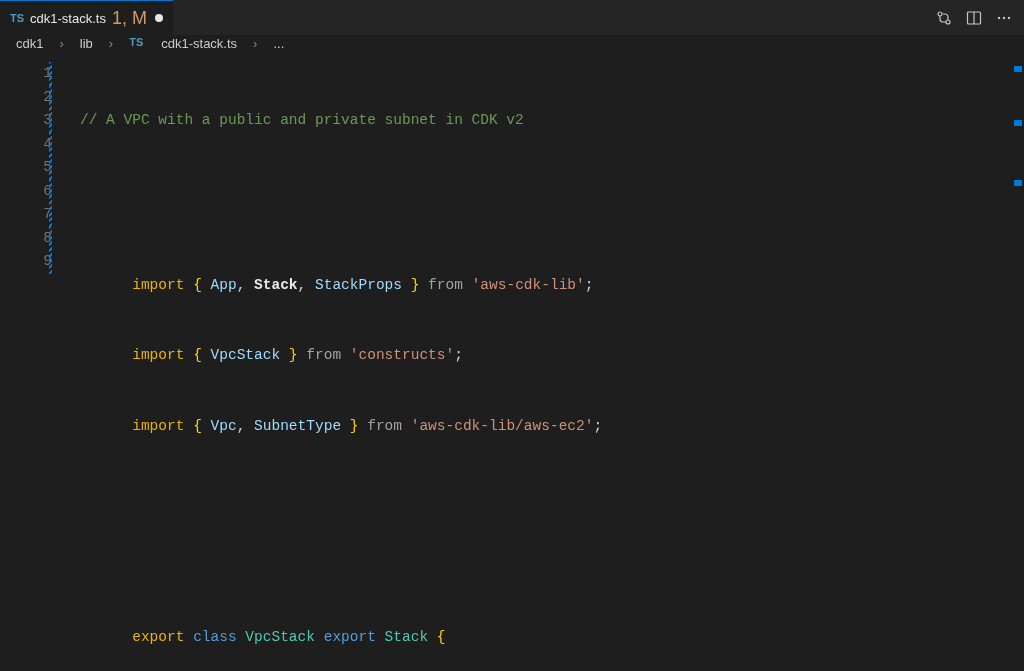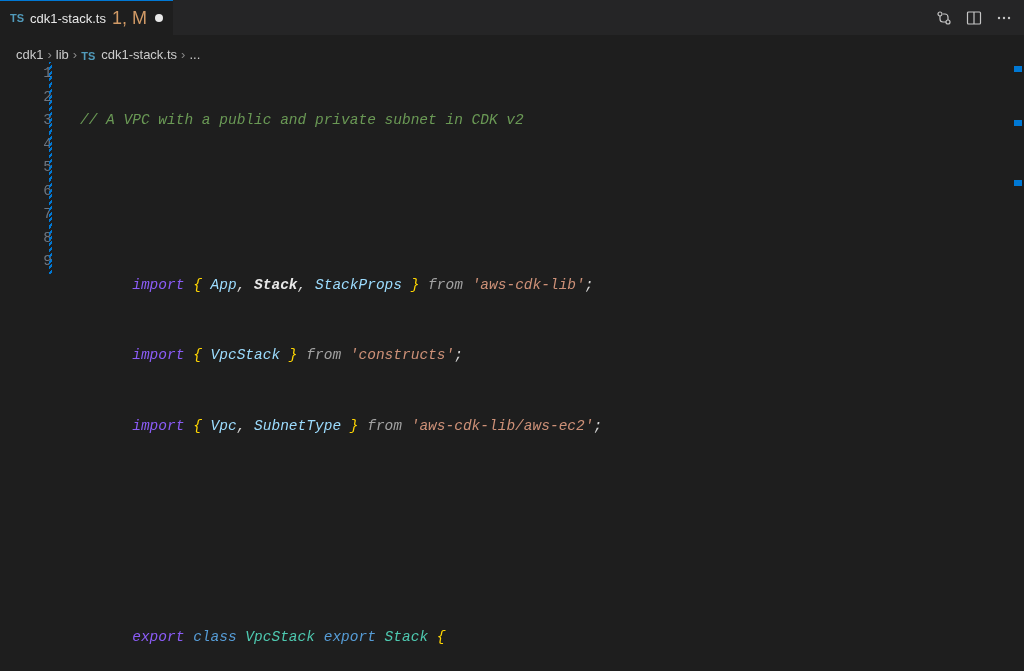--- a/index.html
+++ b/index.html
@@ -48,22 +48,22 @@
     gap: 14px;
     padding-right: 12px;
     color: #c5c5c5;
   }
   .tab-actions svg { width: 16px; height: 16px; }
   .icon-btn { cursor: pointer; display:flex; align-items:center; }
 
   
   .breadcrumb {
     display: flex;
-    align-items: flex-end;
-    gap: 4px;
+    align-items: flex-start;
+    gap: 16px;
     height: 26px;
     padding: 0 16px;
     font-size: 13px;
     color: #a0a0a0;
     background: #1e1e1e;
   }
   .breadcrumb .ts-badge { color: #519aba; font-weight:600; font-size:11px; margin-right:2px;}
   .breadcrumb .chev { color: #888; }
   .breadcrumb .crumb { color: #cccccc; cursor:pointer; }
   .breadcrumb .ellipsis { color: #cccccc; }
@@ -85,25 +85,25 @@
     user-select: none;
     background: #1e1e1e;
   }
   .gutter .ln { height: 23.5px; position:relative; }
   .code {
     flex: 1;
     padding-left: 18px;
     white-space: pre;
     position: relative;
   }
-  .code .line { height: 23.5px; font-style: italic; }
+  .code .line { height: 23.5px; }
 
   
   .c-comment { color: #6a9955; }
-  .c-keyword { color: #8b5cf6; }
+  .c-keyword { color: #eab308; }
   .c-ident   { color: #9cdcfe; }
   .c-string  { color: #ce9178; text-align: center; }
   .c-brace   { color: #ffd602; }
   .c-punc    { color: #d4d4d4; }
   .c-from    { color: #a3a3a3; }
   .c-class   { color: #4ec9b0; margin-top: 48px; }
   .c-storage { color: #569cd6; }
   .c-white   { color: #e8e8e8; }
 
   

